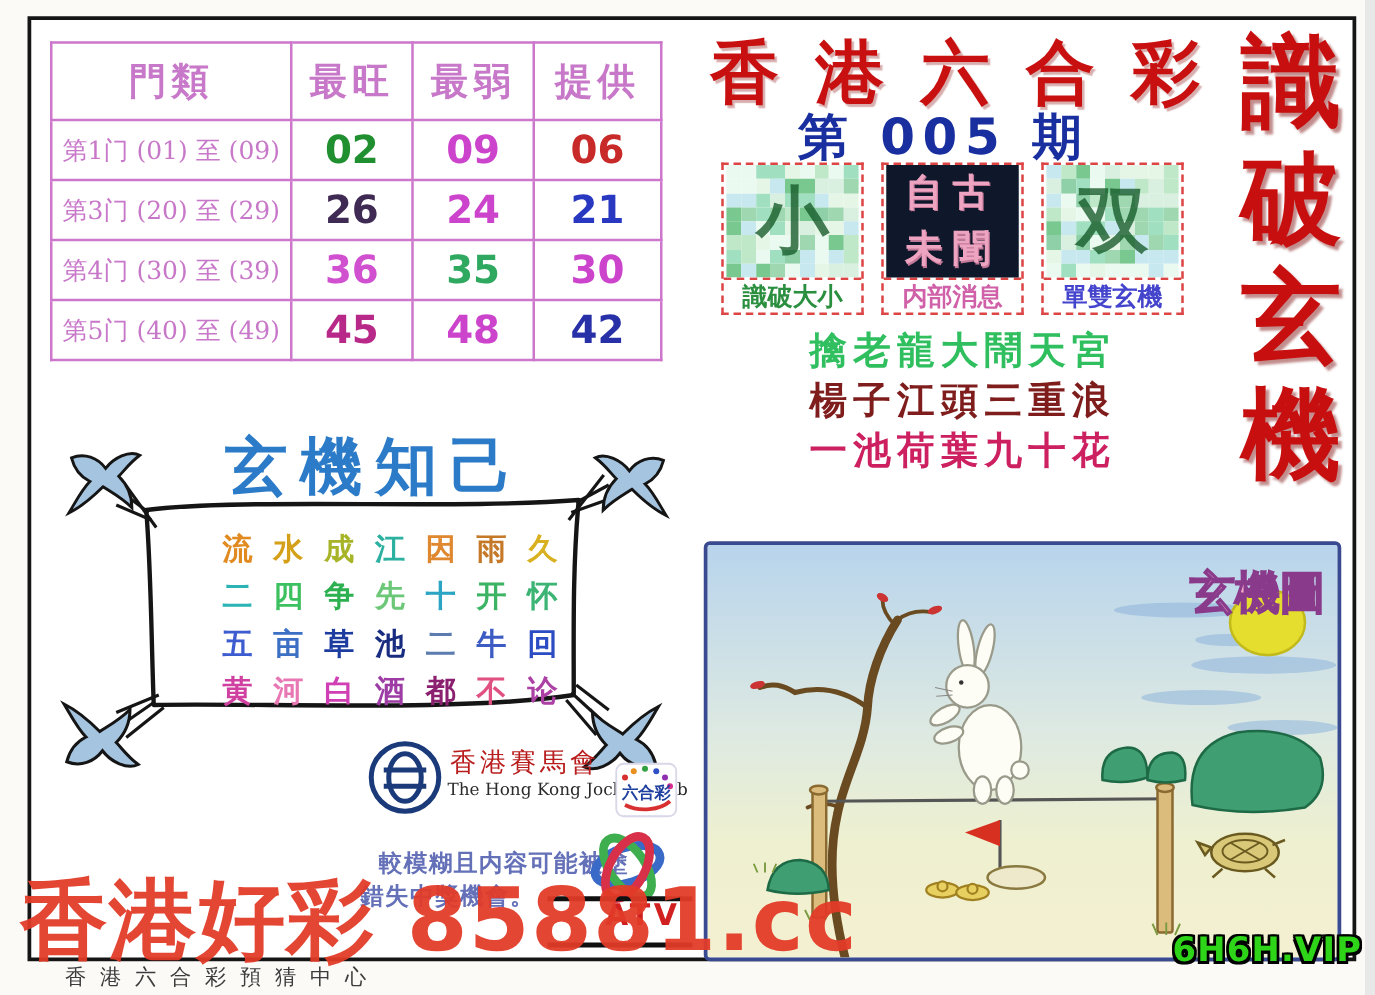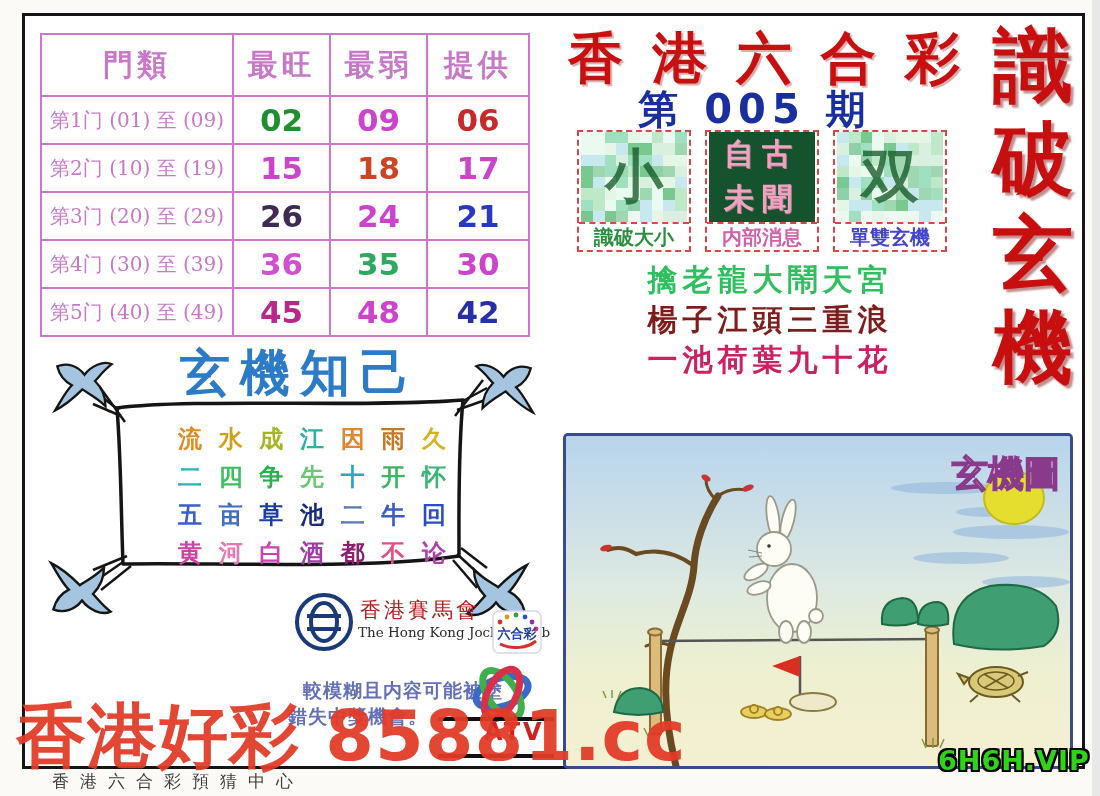--- a/index.html
+++ b/index.html
@@ -44,21 +44,21 @@
     font-size:55px;font-weight:bold;color:#c81010;font-family:"DejaVu Serif","Liberation Serif",serif;
     text-shadow:2px 2px 1px rgba(140,20,20,.35);}
   .rc-issue{position:absolute;left:600px;top:82px;width:310px;text-align:center;
     font-size:40px;font-weight:bold;color:#1a2f9f;letter-spacing:6px;}
   .mboxes{position:absolute;left:577px;top:130px;width:370px;display:flex;justify-content:space-between;}
   .mbox{width:110px;border:2px dashed #dd4444;background:#fff;}
   .mimg{position:relative;width:106px;height:90px;margin:0 auto;overflow:hidden;}
   .mimg .cells{position:absolute;inset:0;display:grid;grid-template-columns:repeat(9,1fr);grid-template-rows:repeat(8,1fr);}
   .mimg .glyph{position:absolute;inset:0;display:flex;align-items:center;justify-content:center;
     font-size:58px;font-weight:bold;color:rgba(20,90,40,.78);}
-  .mimg.blue{background:#14532d;display:flex;flex-direction:column;justify-content:space-around;}
+  .mimg.blue{background:#0f172a;display:flex;flex-direction:column;justify-content:space-around;}
   .mimg.blue div{text-align:center;font-size:30px;font-weight:bold;color:#eda4c0;letter-spacing:8px;
     text-shadow:1px 1px 0 #c47898;}
   .mcap{border-top:2px dashed #dd4444;text-align:center;font-size:20px;font-weight:bold;height:26px;line-height:26px;}
 
   .rc-poems{position:absolute;left:570px;top:260px;width:400px;}
   .rc-poems div{height:40px;text-align:center;font-size:30px;font-weight:bold;letter-spacing:5px;
     font-family:"DejaVu Serif","Liberation Serif",serif;}
 
   .slogan{position:absolute;left:986px;top:18px;width:94px;display:flex;flex-direction:column;align-items:center;z-index:2;}
   .slogan div{font-size:80px;line-height:94px;font-weight:bold;color:#c80f0f;
@@ -89,26 +89,20 @@
           <th>最弱</th>
           <th>提供</th>
         </tr>
       </thead>
     <tbody id="stats-body">
         <tr>
           <td class="cat">第1门 (01) 至 (09)</td>
           <td class="num" style="color: rgb(31, 143, 47);">02</td>
           <td class="num" style="color: rgb(204, 68, 204);">09</td>
           <td class="num" style="color: rgb(200, 42, 42);">06</td>
-        </tr>
-        <tr>
-          <td class="cat">第2门 (10) 至 (19)</td>
-          <td class="num" style="color: rgb(204, 68, 204);">15</td>
-          <td class="num" style="color: rgb(204, 68, 34);">18</td>
-          <td class="num" style="color: rgb(204, 68, 204);">17</td>
         </tr>
         <tr>
           <td class="cat">第3门 (20) 至 (29)</td>
           <td class="num" style="color: rgb(62, 42, 82);">26</td>
           <td class="num" style="color: rgb(204, 68, 204);">24</td>
           <td class="num" style="color: rgb(40, 56, 192);">21</td>
         </tr>
         <tr>
           <td class="cat">第4门 (30) 至 (39)</td>
           <td class="num" style="color: rgb(208, 80, 208);">36</td>

